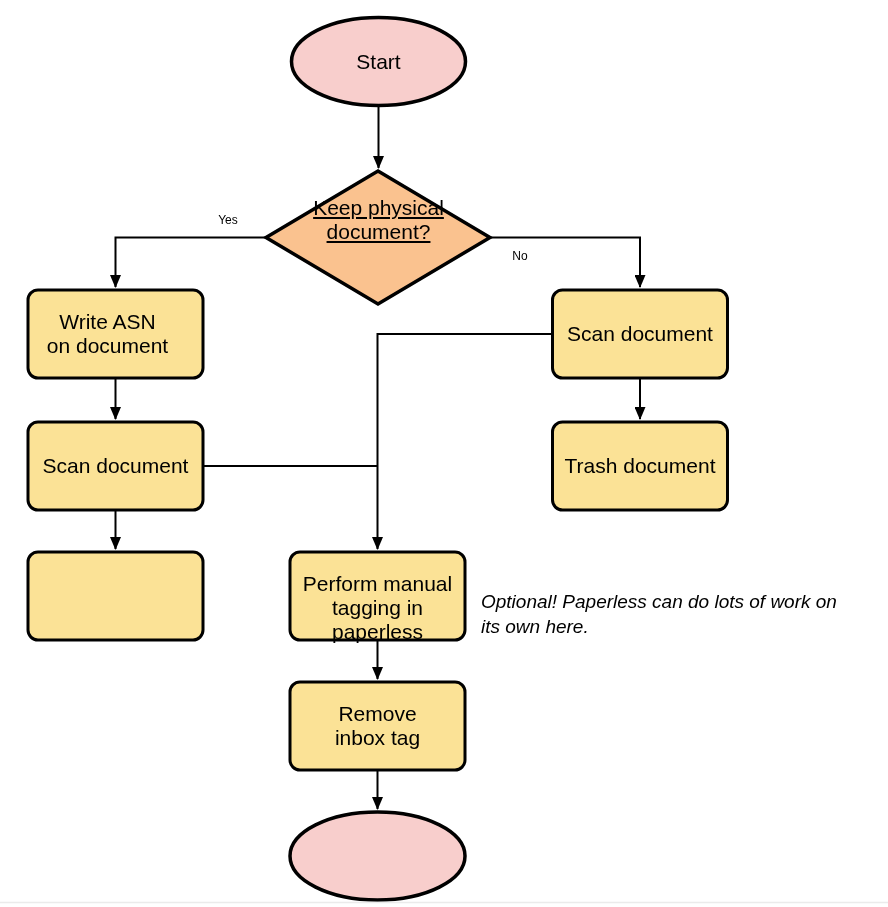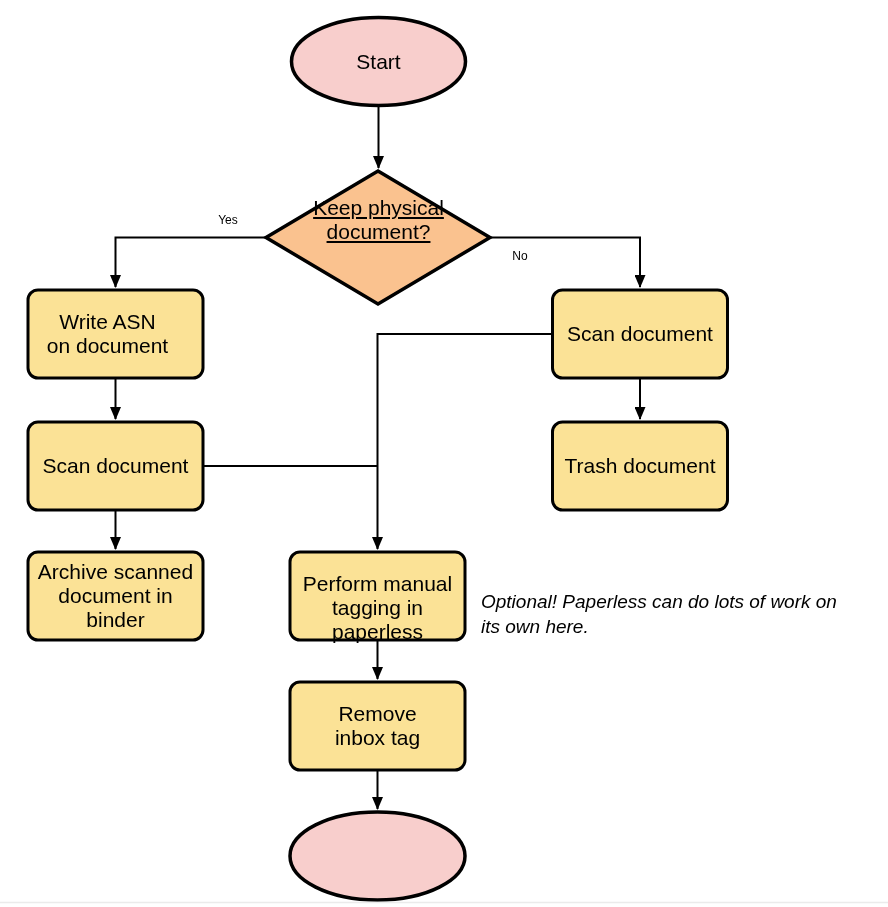--- a/index.html
+++ b/index.html
@@ -87,23 +87,20 @@
 
     <line x1="0" y1="902.5" x2="888" y2="902.5" stroke-width="1.5" stroke="#ebebeb"></line>
   </svg>
 
   <div class="label" style="left:291px; top:17px; width:175px; height:89px;">Start</div>
   <div class="label" style="left:271px; top:156px; width:215px; height:128px;text-decoration:underline;">Keep physical
 document?</div>
   <div class="label" style="left:28px; top:290px; width:159px; height:88px;">Write ASN
 on document</div>
   <div class="label" style="left:28px; top:422px; width:175px; height:88px;">Scan document</div>
-  <div class="label" style="left:28px; top:552px; width:175px; height:88px;">Archive scanned
-document in
-binder</div>
   <div class="label" style="left:552px; top:290px; width:176px; height:88px;">Scan document</div>
   <div class="label" style="left:552px; top:422px; width:176px; height:88px;">Trash document</div>
   <div class="label" style="left:290px; top:552px; width:175px; height:112px;">Perform manual
 tagging in
 paperless</div>
   <div class="label" style="left:290px; top:682px; width:175px; height:88px;border-radius:19px;">Remove
 inbox tag</div>
 
   <div class="label edge-label" style="left:204px; top:207px; width:48px; height:26px;">Yes</div>
   <div class="label edge-label" style="left:496px; top:207px; width:48px; height:26px;margin-top:36px;">No</div>

